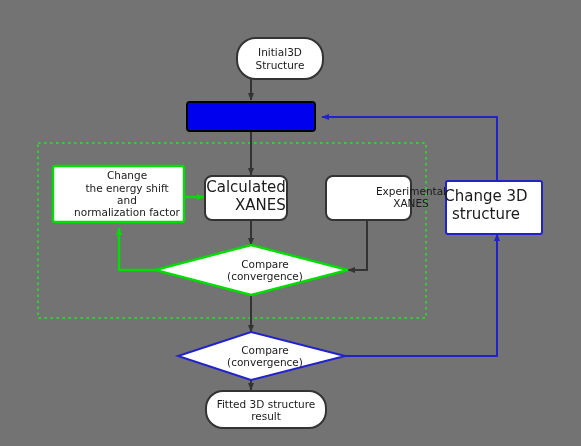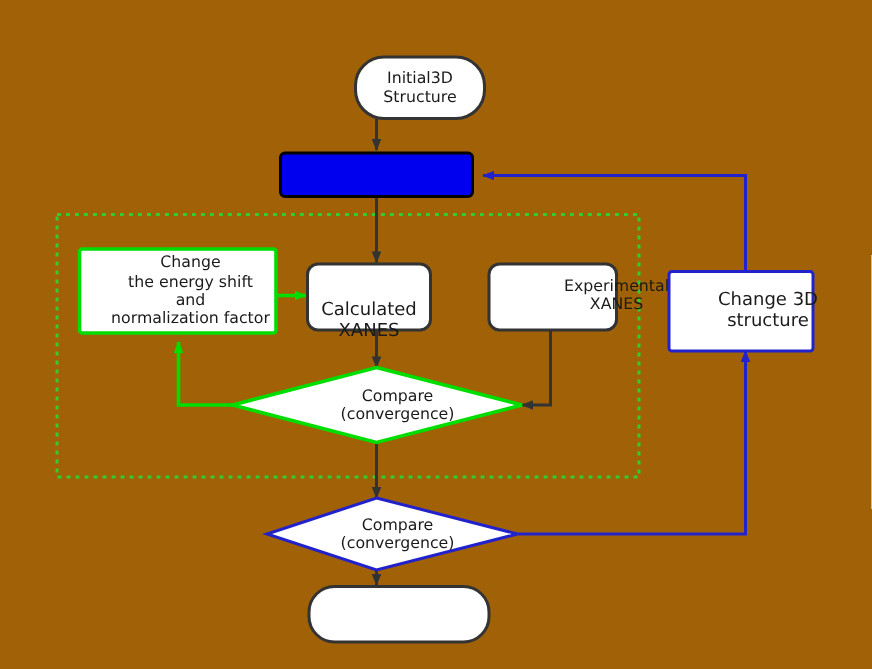--- a/index.html
+++ b/index.html
@@ -8,21 +8,21 @@
     padding: 0;
     background: #ffffff;
   }
   body {
     font-family: "DejaVu Sans", sans-serif;
   }
   #canvas {
     position: relative;
     width: 581px;
     height: 446px;
-    background: #a16207;
+    background: #737373;
     overflow: hidden;
   }
   #flow-svg {
     position: absolute;
     left: 0;
     top: 0;
     width: 581px;
     height: 446px;
   }
   .node-label {
@@ -31,23 +31,23 @@
     align-items: center;
     justify-content: center;
     text-align: center;
     line-height: 1.18;
     white-space: pre-line;
     pointer-events: none;
   }
   .lbl-initial   { left: 237px; top: 38px;  width: 86px;  height: 41px; font-size: 10.5px; color: #1a1a1a; }
   .lbl-gnn       { left: 187px; top: 103px; width: 128px; height: 28px; font-size: 12px;   color: #ffffff; }
   .lbl-change-es { left: 55px;  top: 166px; width: 144px; height: 56px; font-size: 10.5px; color: #1a1a1a; }
-  .lbl-calc      { left: 210px; top: 194px; width: 72px;  height: 38px; font-size: 12px; color: #1a1a1a; }
+  .lbl-calc      { left: 210px; top: 178px; width: 72px;  height: 38px; font-size: 15px; color: #1a1a1a; text-align: right; }
   .lbl-exp       { left: 330px; top: 178px; width: 78px;  height: 38px; font-size: 10.5px; color: #1a1a1a; margin-left: 42px; }
-  .lbl-change-3d { left: 468px; top: 184px; width: 88px;  height: 44px; font-size: 12px; color: #1a1a1a; }
+  .lbl-change-3d { left: 442px; top: 184px; width: 88px;  height: 44px; font-size: 15px; color: #1a1a1a; }
   .lbl-cmp-green { left: 215px; top: 254px; width: 100px; height: 32px; font-size: 10.5px; color: #1a1a1a; }
   .lbl-cmp-blue  { left: 215px; top: 340px; width: 100px; height: 32px; font-size: 10.5px; color: #1a1a1a; }
   .lbl-fitted    { left: 208px; top: 393px; width: 116px; height: 34px; font-size: 10.5px; color: #1a1a1a; }
 </style>
 </head>
 <body>
 
 <div id="canvas">
 
   <svg id="flow-svg" viewBox="0 0 581 446">
@@ -120,14 +120,16 @@
 
   <div class="node-label lbl-change-3d">Change 3D
 structure</div>
 
   <div class="node-label lbl-cmp-green">Compare
 (convergence)</div>
 
   <div class="node-label lbl-cmp-blue">Compare
 (convergence)</div>
 
+  <div class="node-label lbl-fitted">Fitted 3D structure
+result</div>
 
 </div>
 
 </body></html>

